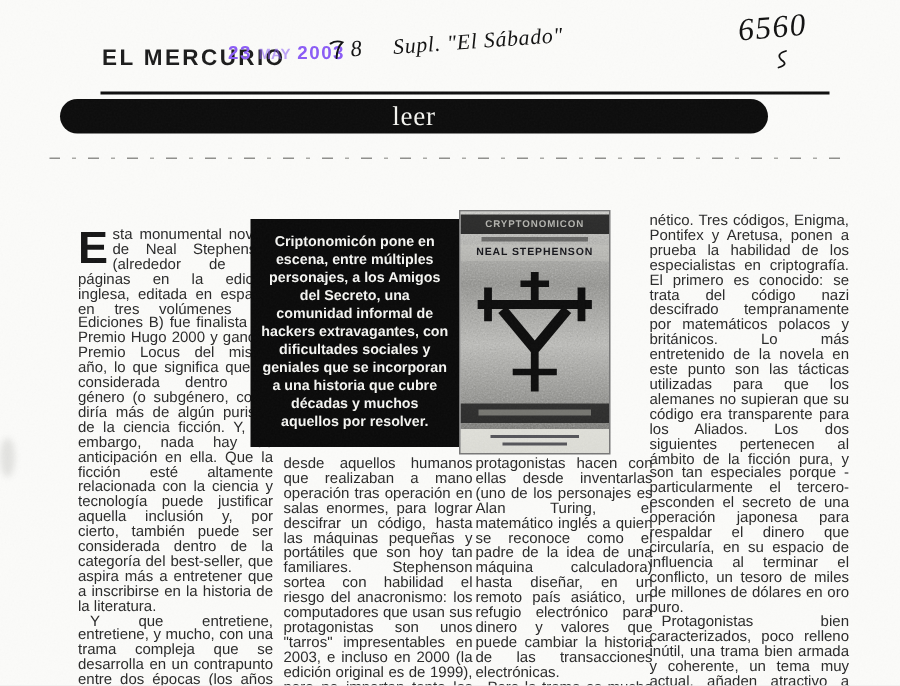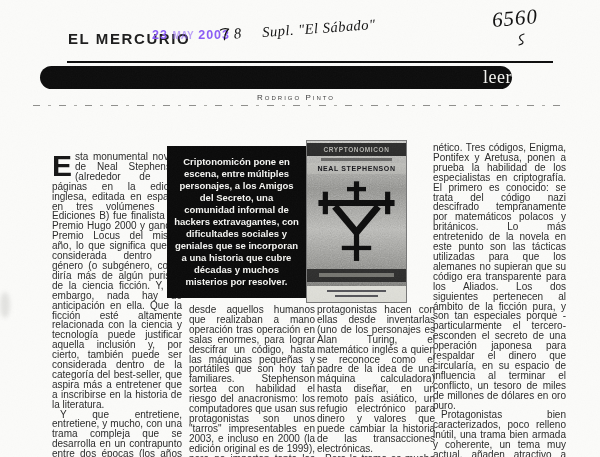--- a/index.html
+++ b/index.html
@@ -15,21 +15,21 @@
   .date-stamp .month{font-size:10px;opacity:.55;letter-spacing:0;}
   .hand{font-family:"Liberation Serif",serif;font-style:italic;color:#111;}
   .page-note{left:220px;top:26px;font-size:15px;transform:rotate(-6deg);}
   .supplement{left:262px;top:20px;font-size:14.5px;transform:rotate(-4deg);letter-spacing:.5px;white-space:nowrap;}
   .archive-number{left:492px;top:6px;font-size:21px;transform:rotate(-5deg);letter-spacing:1px;}
   .archive-mark{left:516px;top:32px;}
 
   .top-rule{left:67px;top:61px;width:486px;height:2px;background:#0d0d0d;}
   .leer-pill{
     left:40px;top:66px;width:472px;height:23px;background:#0c0c0c;border-radius:12px;
-    display:flex;align-items:center;justify-content:flex-end;
+    display:flex;align-items:center;justify-content:center;
   }
   .leer-pill span{font-family:"Liberation Serif",serif;font-size:18px;color:#f4f4f0;letter-spacing:.5px;}
   .byline{left:0;top:93px;width:592px;text-align:center;font-size:8px;letter-spacing:2px;
     font-variant:small-caps;color:#3d3d3d;}
   .dashed-rule{left:33px;top:105px;width:532px;height:1px;
     background:repeating-linear-gradient(90deg,#8f8f8c 0 7px,transparent 7px 15px,#aaaaa6 15px 18px,transparent 18px 26px);}
 
   .headline{left:34px;top:112px;font-size:25px;font-weight:bold;letter-spacing:-.3px;color:#121212;}
 
   
@@ -98,32 +98,31 @@
   <div class="abs archive-mark">
     <svg width="10" height="15" viewBox="0 0 10 15">
       <path d="M8 2 Q1 4 5 8 Q10 11 3 13" fill="none" stroke="#111" stroke-width="1.2" stroke-linecap="round"></path>
     </svg>
   </div>
 
   <div class="abs top-rule"></div>
   <div class="abs leer-pill">
     <span>leer</span>
   </div>
-  <div class="abs byline">Rodrigo Pinto</div>
   <div class="abs dashed-rule"></div>
 
 
   <div class="abs bodycol col1">
     <p class="dropcap">Esta monumental novela de Neal Stephenson (alrededor de mil páginas en la edición inglesa, editada en español en tres volúmenes por Ediciones B) fue finalista del Premio Hugo 2000 y ganó el Premio Locus del mismo año, lo que significa que es considerada dentro del género (o subgénero, como diría más de algún purista) de la ciencia ficción. Y, sin embargo, nada hay de anticipación en ella. Que la ficción esté altamente relacionada con la ciencia y tecnología puede justificar aquella inclusión y, por cierto, también puede ser considerada dentro de la categoría del best-seller, que aspira más a entretener que a inscribirse en la historia de la literatura.</p>
     <p class="indent">Y que entretiene, entretiene, y mucho, con una trama compleja que se desarrolla en un contrapunto entre dos épocas (los años de la Segunda Guerra Mundial y la década de los noventa). El componente científico y tecnológico lo aportan la física, la matemática y los computadores,</p>
   </div>
 
   <div class="abs infobox">
     <p><span class="lead">Criptonomicón</span>
-      <span>pone en escena, entre múltiples personajes, a los Amigos del Secreto, una comunidad informal de hackers extravagantes, con dificultades sociales y geniales que se incorporan a una historia que cubre décadas y muchos misterios por resolver.</span></p>
+      <span>pone en escena, entre múltiples personajes, a los Amigos del Secreto, una comunidad informal de hackers extravagantes, con dificultades sociales y geniales que se incorporan a una historia que cubre décadas y muchos aquellos por resolver.</span></p>
   </div>
 
   <div class="abs cover">
     <svg class="cover-grain" width="99" height="161">
       <filter id="cgrain">
           <feTurbulence type="fractalNoise" baseFrequency="0.9" numOctaves="2" stitchTiles="stitch"></feTurbulence>
           <feColorMatrix type="saturate" values="0"></feColorMatrix>
         </filter>
       <rect width="99" height="161" filter="url(#cgrain)" opacity="0.45"></rect>
     </svg>

